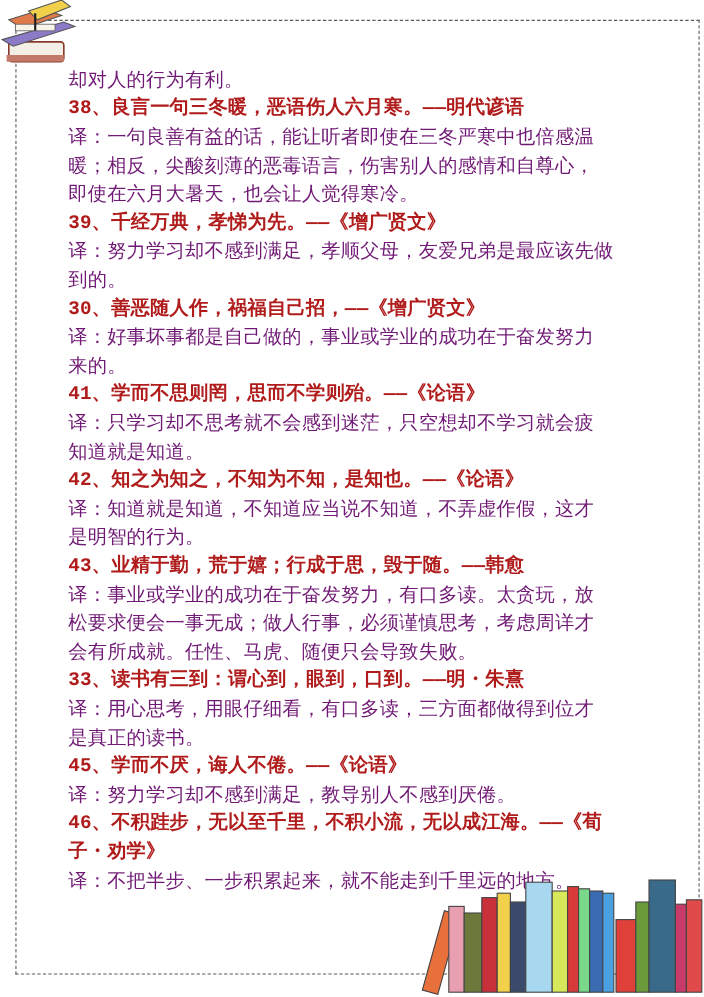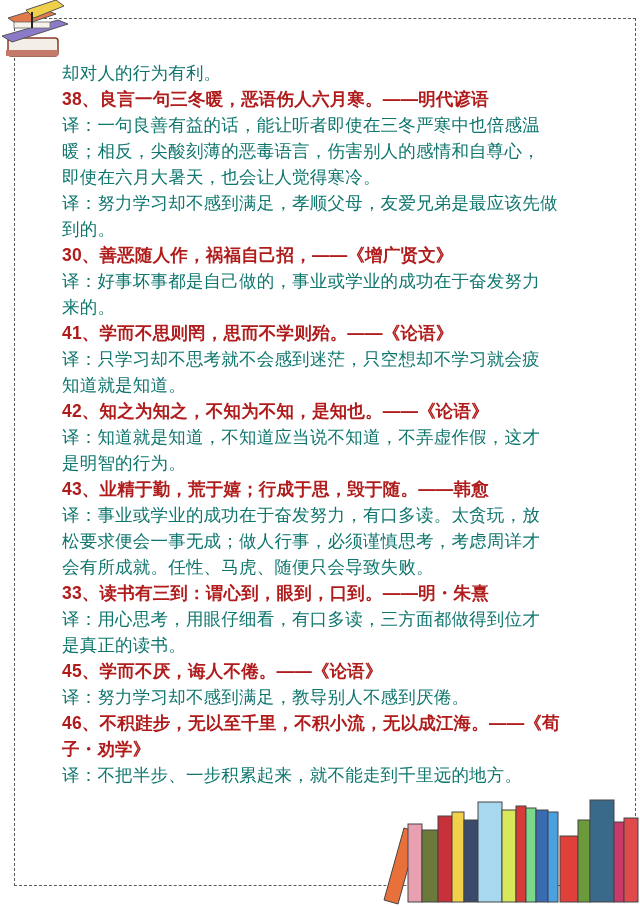--- a/index.html
+++ b/index.html
@@ -12,23 +12,23 @@
     border: 1.5px dashed #5a5a5a; box-sizing: border-box;
   }
   .content {
     position: absolute; left: 62px; top: 60px; width: 540px;
   }
   .line {
     font-size: 17.5px; line-height: 26px; white-space: nowrap; letter-spacing: 0.2px;
   }
   .title {
     color: #b01b1b; font-weight: bold;
-    font-family: Liberation Sans, sans-serif; font-size: 17.5px;
+    font-family: Liberation Mono, monospace; font-size: 17.5px;
   }
-  .trans { color: #0f766e; }
+  .trans { color: #701a75; }
   .books-top { position: absolute; left: 0; top: 0; width: 95px; height: 65px; }
   .books-bottom { position: absolute; left: 378px; top: 790px; width: 262px; height: 116px; }
   .watermark {
     position: absolute; left: 508px; top: 916px; color: #ffffff; font-size: 15px;
     font-family: "DejaVu Sans", "Liberation Sans", sans-serif;
     text-shadow: 0 0 2px #333, 0 0 2px #333;
   }
 </style>
 </head>
 <body>
@@ -49,20 +49,21 @@
   <div class="line trans">却对人的行为有利。</div>
 
   <div>
     <div class="line title">38、良言一句三冬暖，恶语伤人六月寒。——明代谚语</div>
     <div class="line trans">译：一句良善有益的话，能让听者即使在三冬严寒中也倍感温</div>
     <div class="line trans">暖；相反，尖酸刻薄的恶毒语言，伤害别人的感情和自尊心，</div>
     <div class="line trans">即使在六月大暑天，也会让人觉得寒冷。</div>
   </div>
 
   <div>
+    <div class="line title">39、千经万典，孝悌为先。——《增广贤文》</div>
     <div class="line trans">译：努力学习却不感到满足，孝顺父母，友爱兄弟是最应该先做</div>
     <div class="line trans">到的。</div>
   </div>
 
   <div>
     <div class="line title">30、善恶随人作，祸福自己招，——《增广贤文》</div>
     <div class="line trans">译：好事坏事都是自己做的，事业或学业的成功在于奋发努力</div>
     <div class="line trans">来的。</div>
   </div>
 

